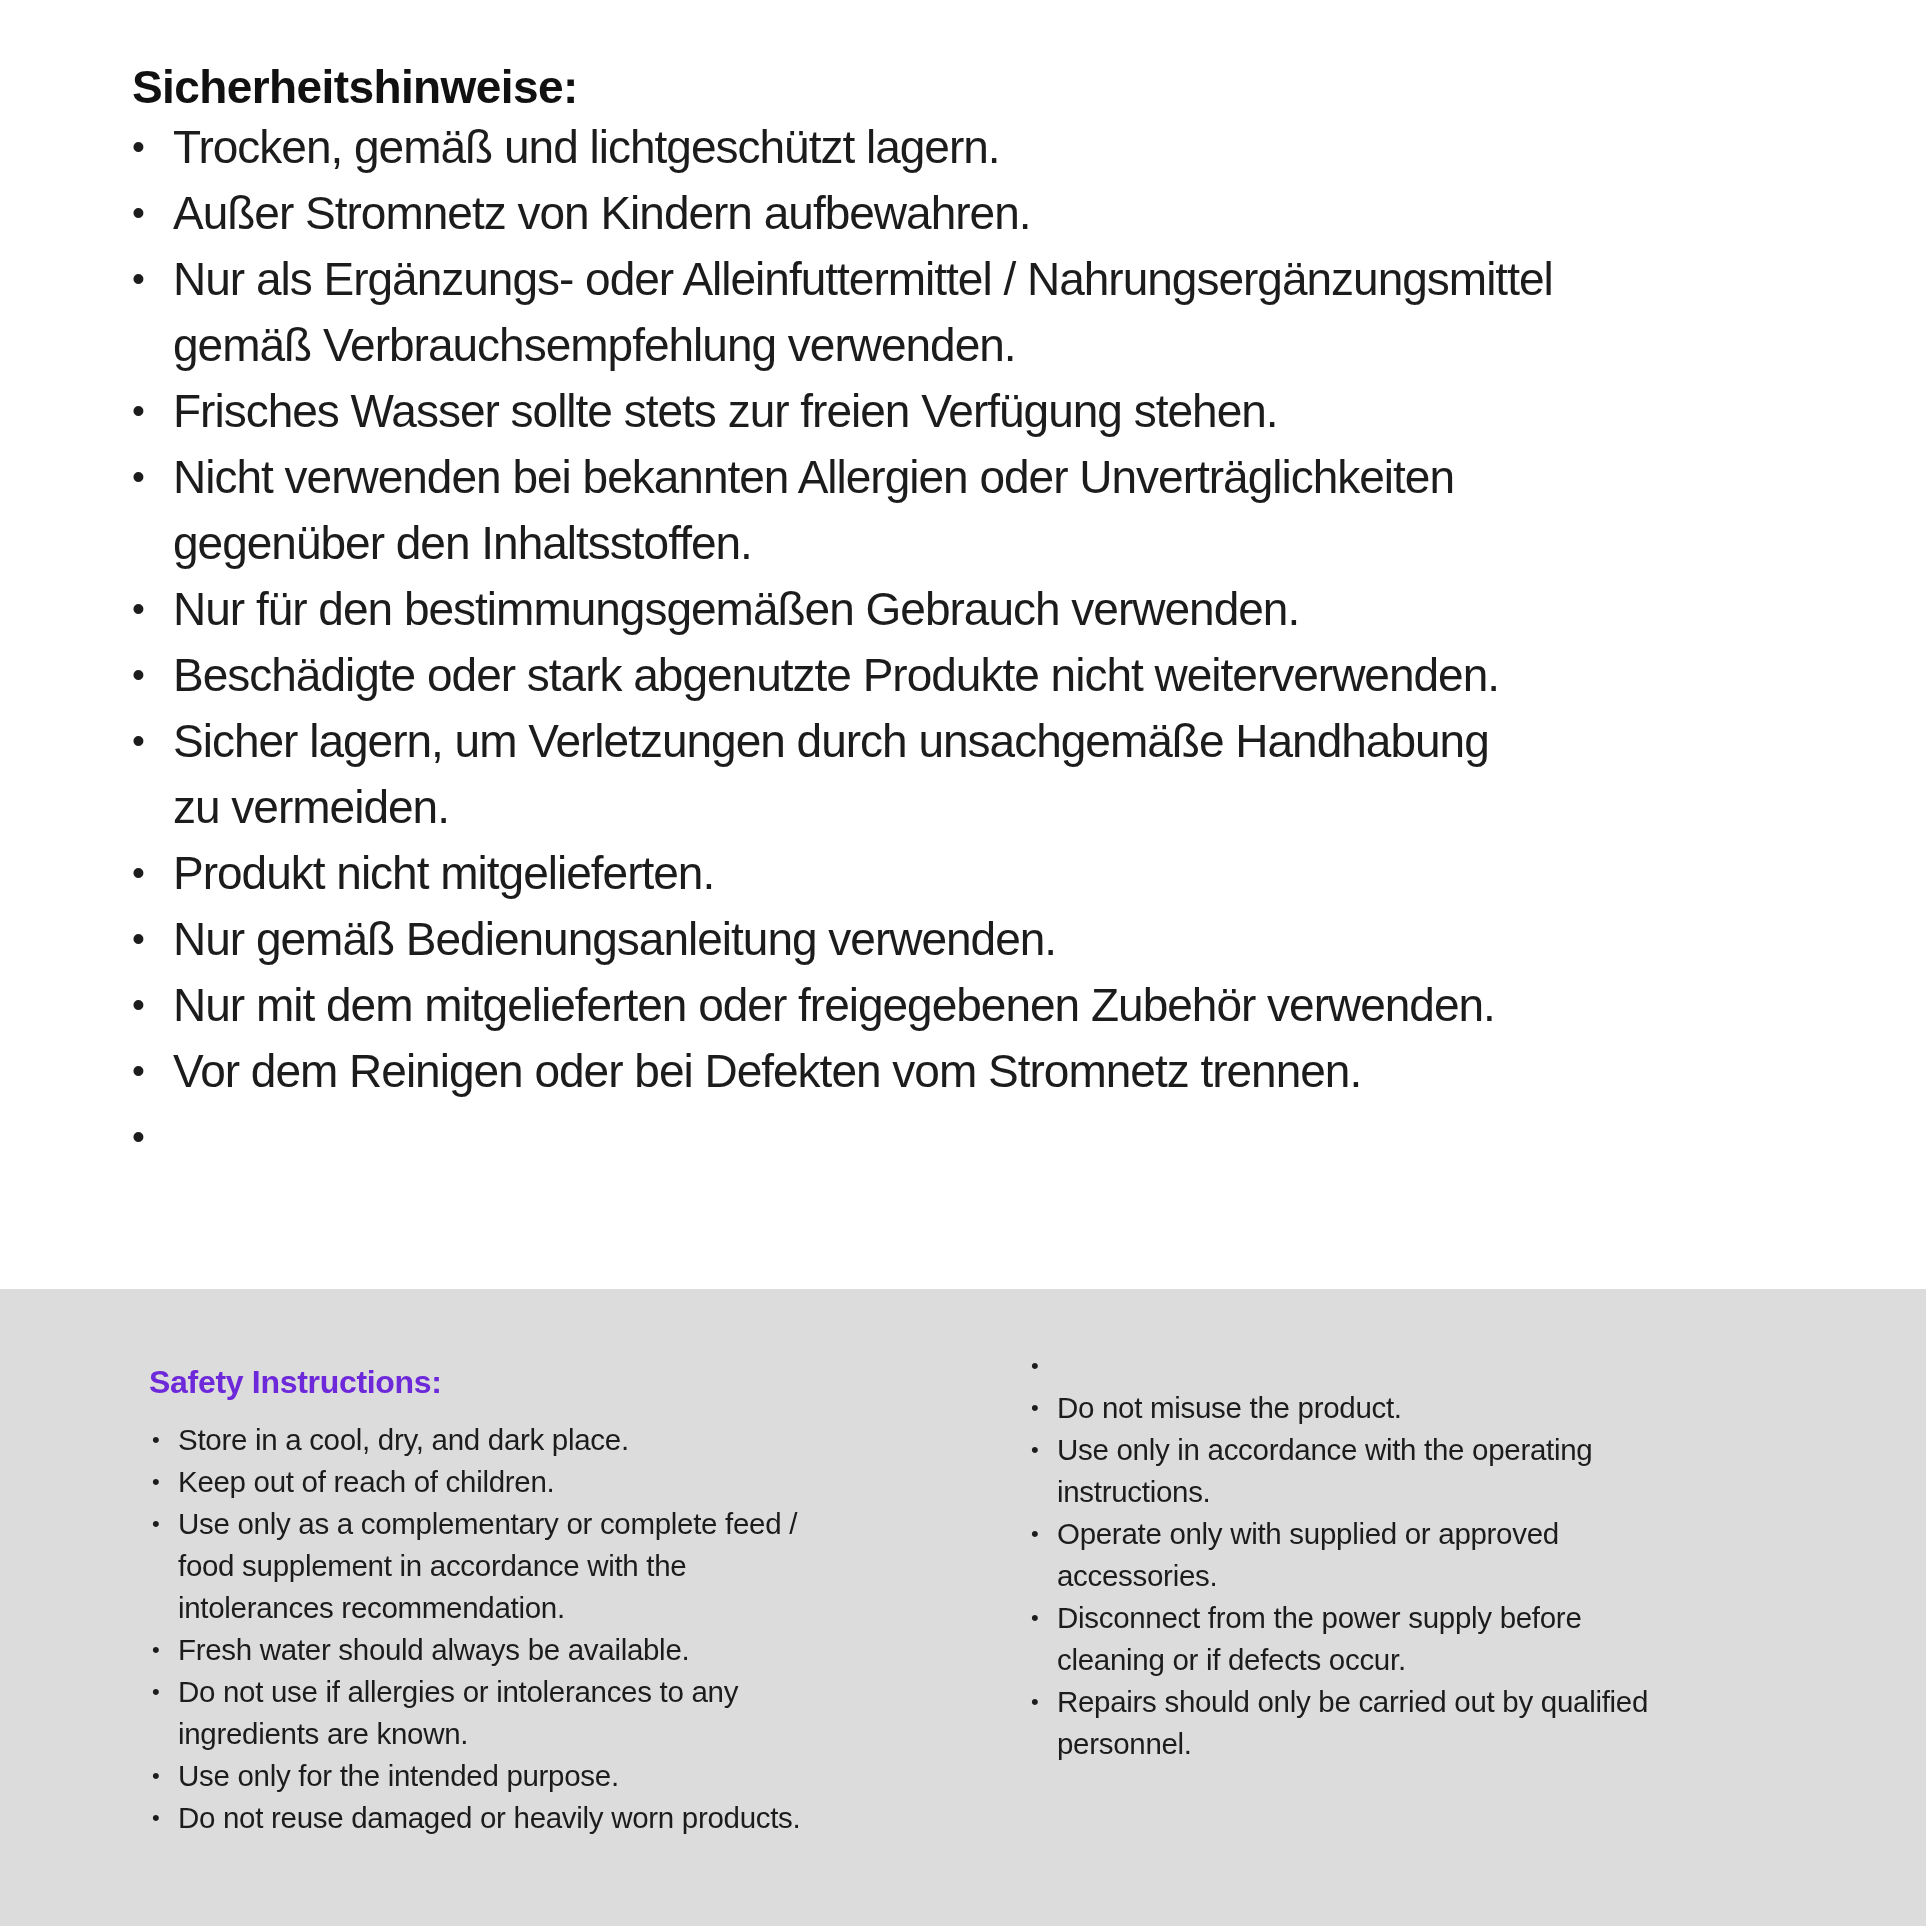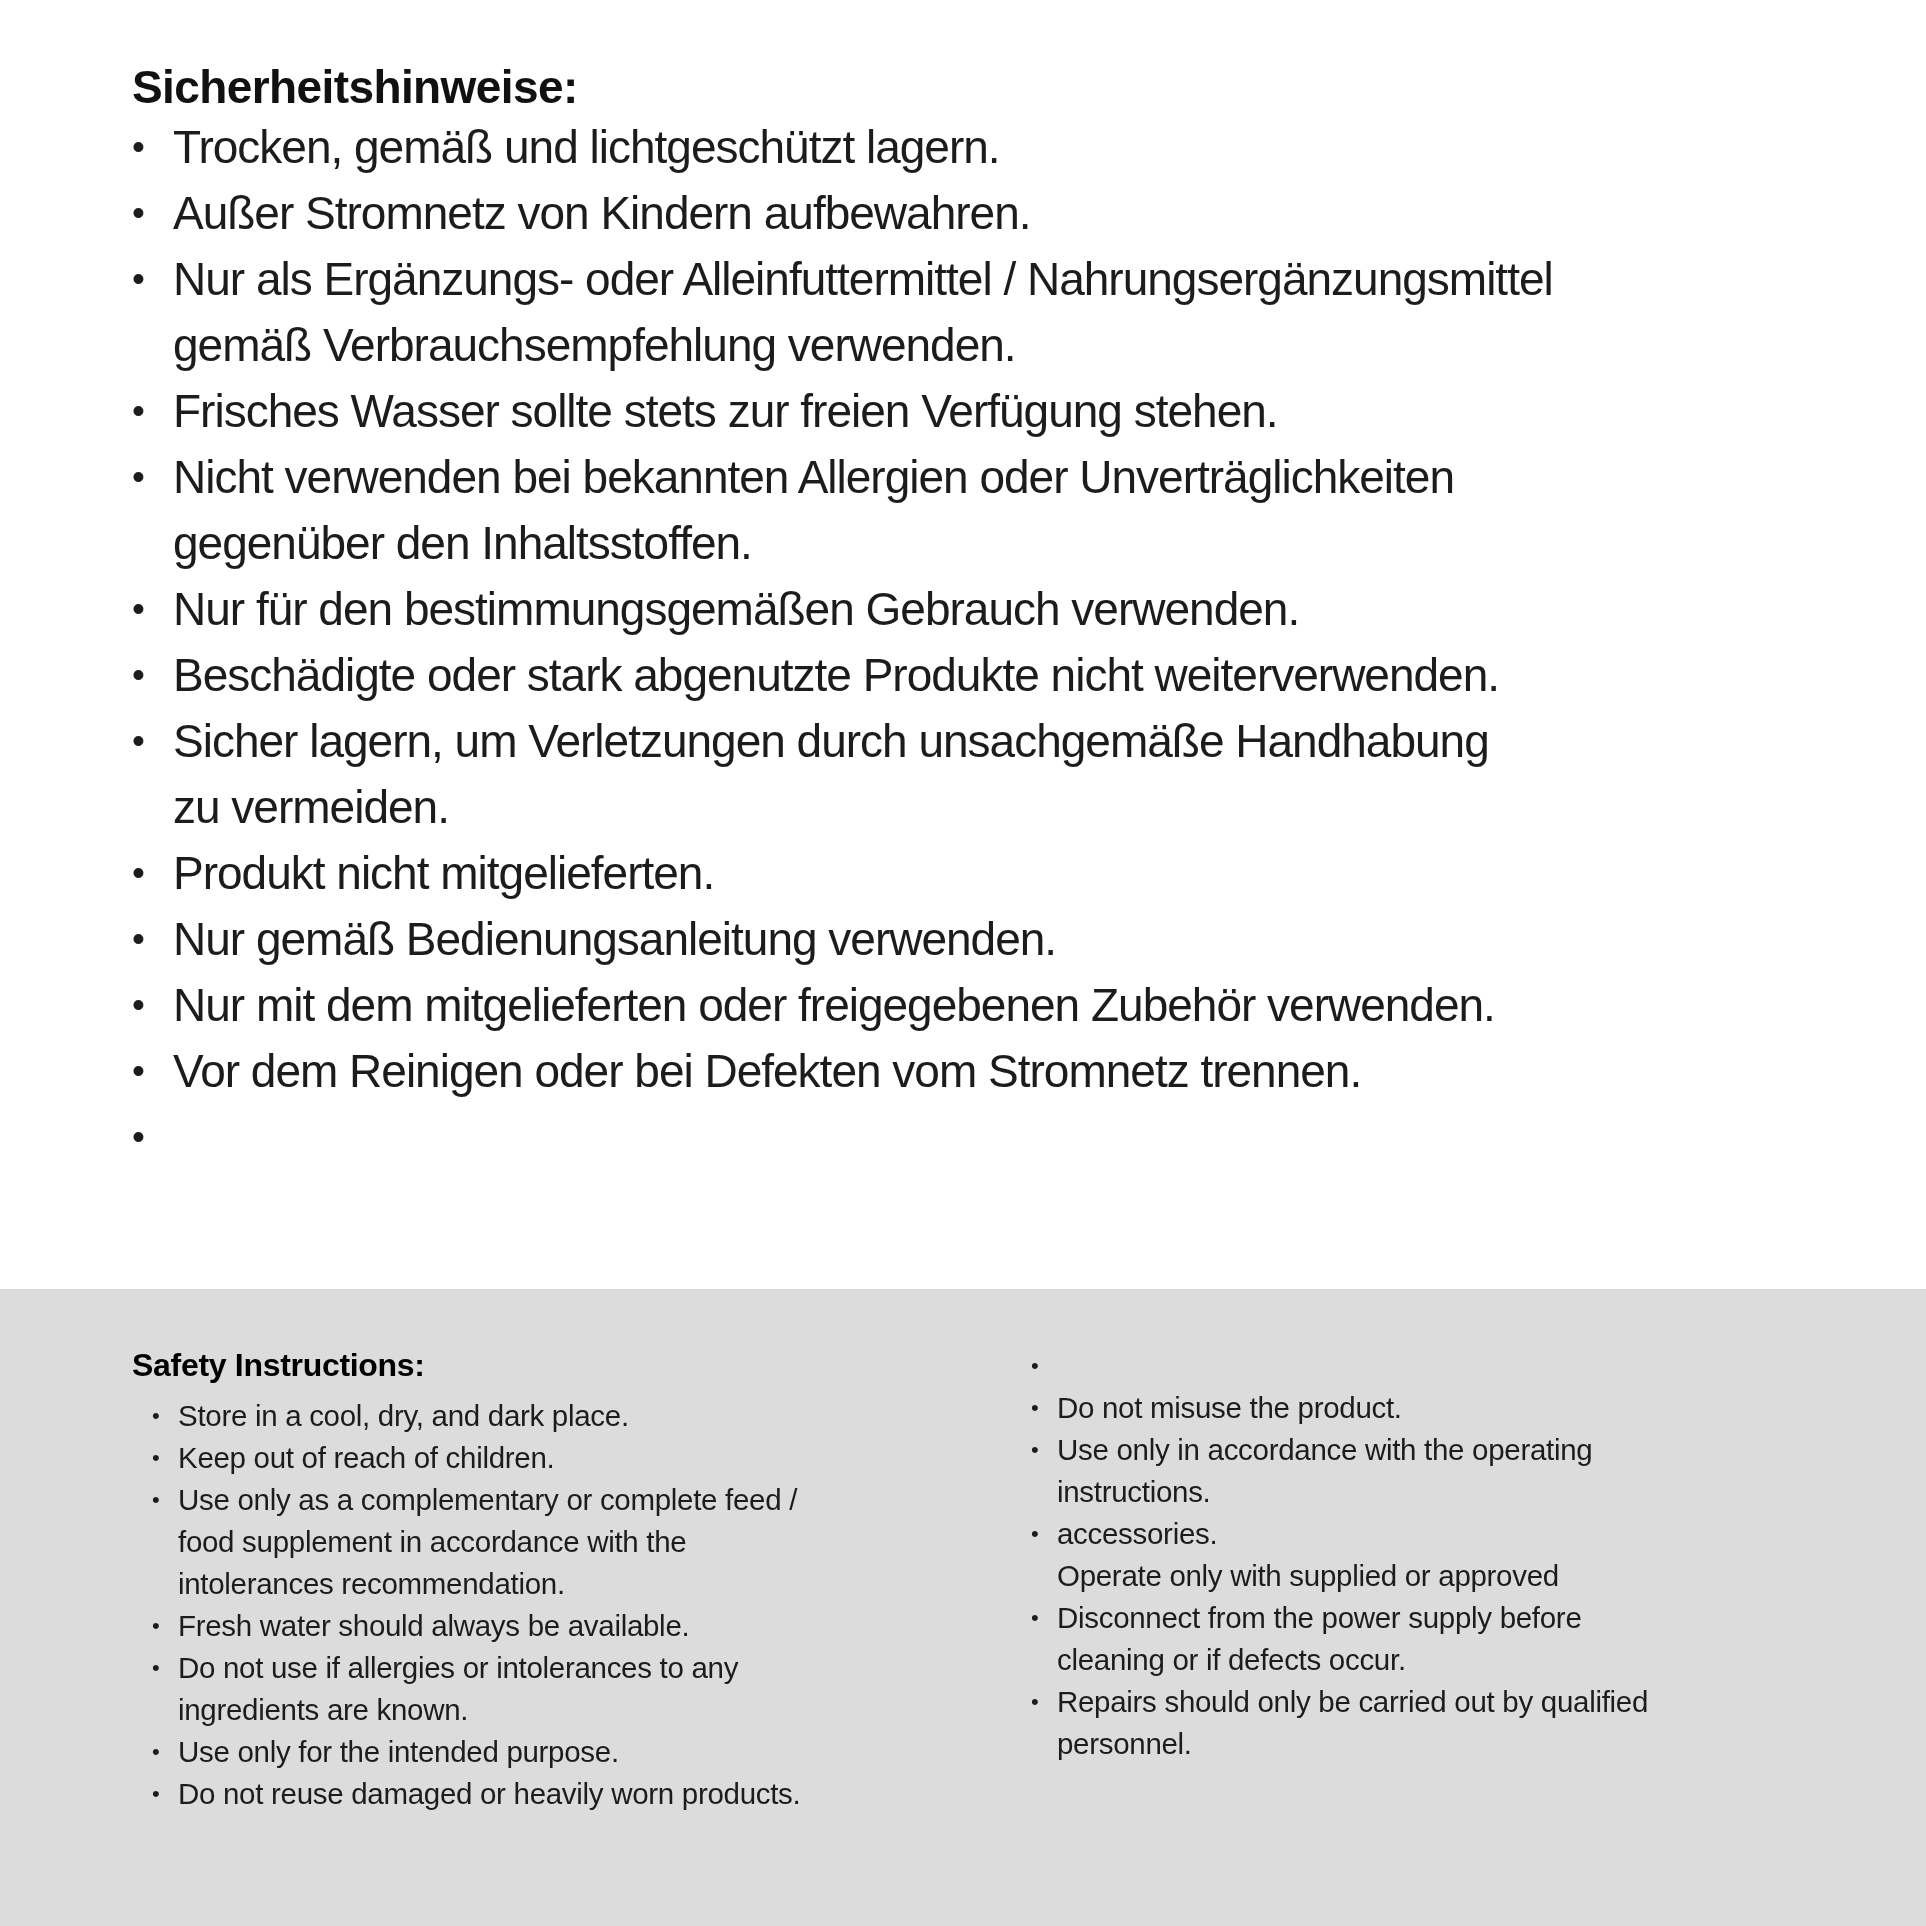--- a/index.html
+++ b/index.html
@@ -57,22 +57,22 @@
     padding: 56px 39px 0 132px;
     display: flex;
   }
   .en-col-left { width: 899px; flex: none; }
   .en-col-right { flex: 1; min-width: 0; }
   .en-header {
     font-size: 32px;
     font-weight: 700;
     line-height: 40px;
     letter-spacing: -0.3px;
-    margin: 0;
-    color: #000000;
+    margin: 17px;
+    color: #6d28d9;
   }
   .en-list {
     font-size: 29.5px;
     line-height: 42px;
     letter-spacing: -0.3px;
   }
   .en-col-left .en-list { margin: 10.3px 0 0 20px; }
   .en-col-right .en-list { margin: 0; }
   .en-list .bullet { width: 26px; font-size: 0.75em; line-height: 42px; }
 </style>
@@ -258,22 +258,22 @@
             <span class="bullet">•</span>
             <span class="lines">
               <span class="line">Use only in accordance with the operating</span>
               <span class="line">instructions.</span>
             </span>
           </li>
 
           <li>
             <span class="bullet">•</span>
             <span class="lines">
+              <span class="line">Operate only with supplied or approved</span>
               <span class="line">accessories.</span>
-              <span class="line">Operate only with supplied or approved</span>
             </span>
           </li>
 
           <li>
             <span class="bullet">•</span>
             <span class="lines">
               <span class="line">Disconnect from the power supply before</span>
               <span class="line">cleaning or if defects occur.</span>
             </span>
           </li>

